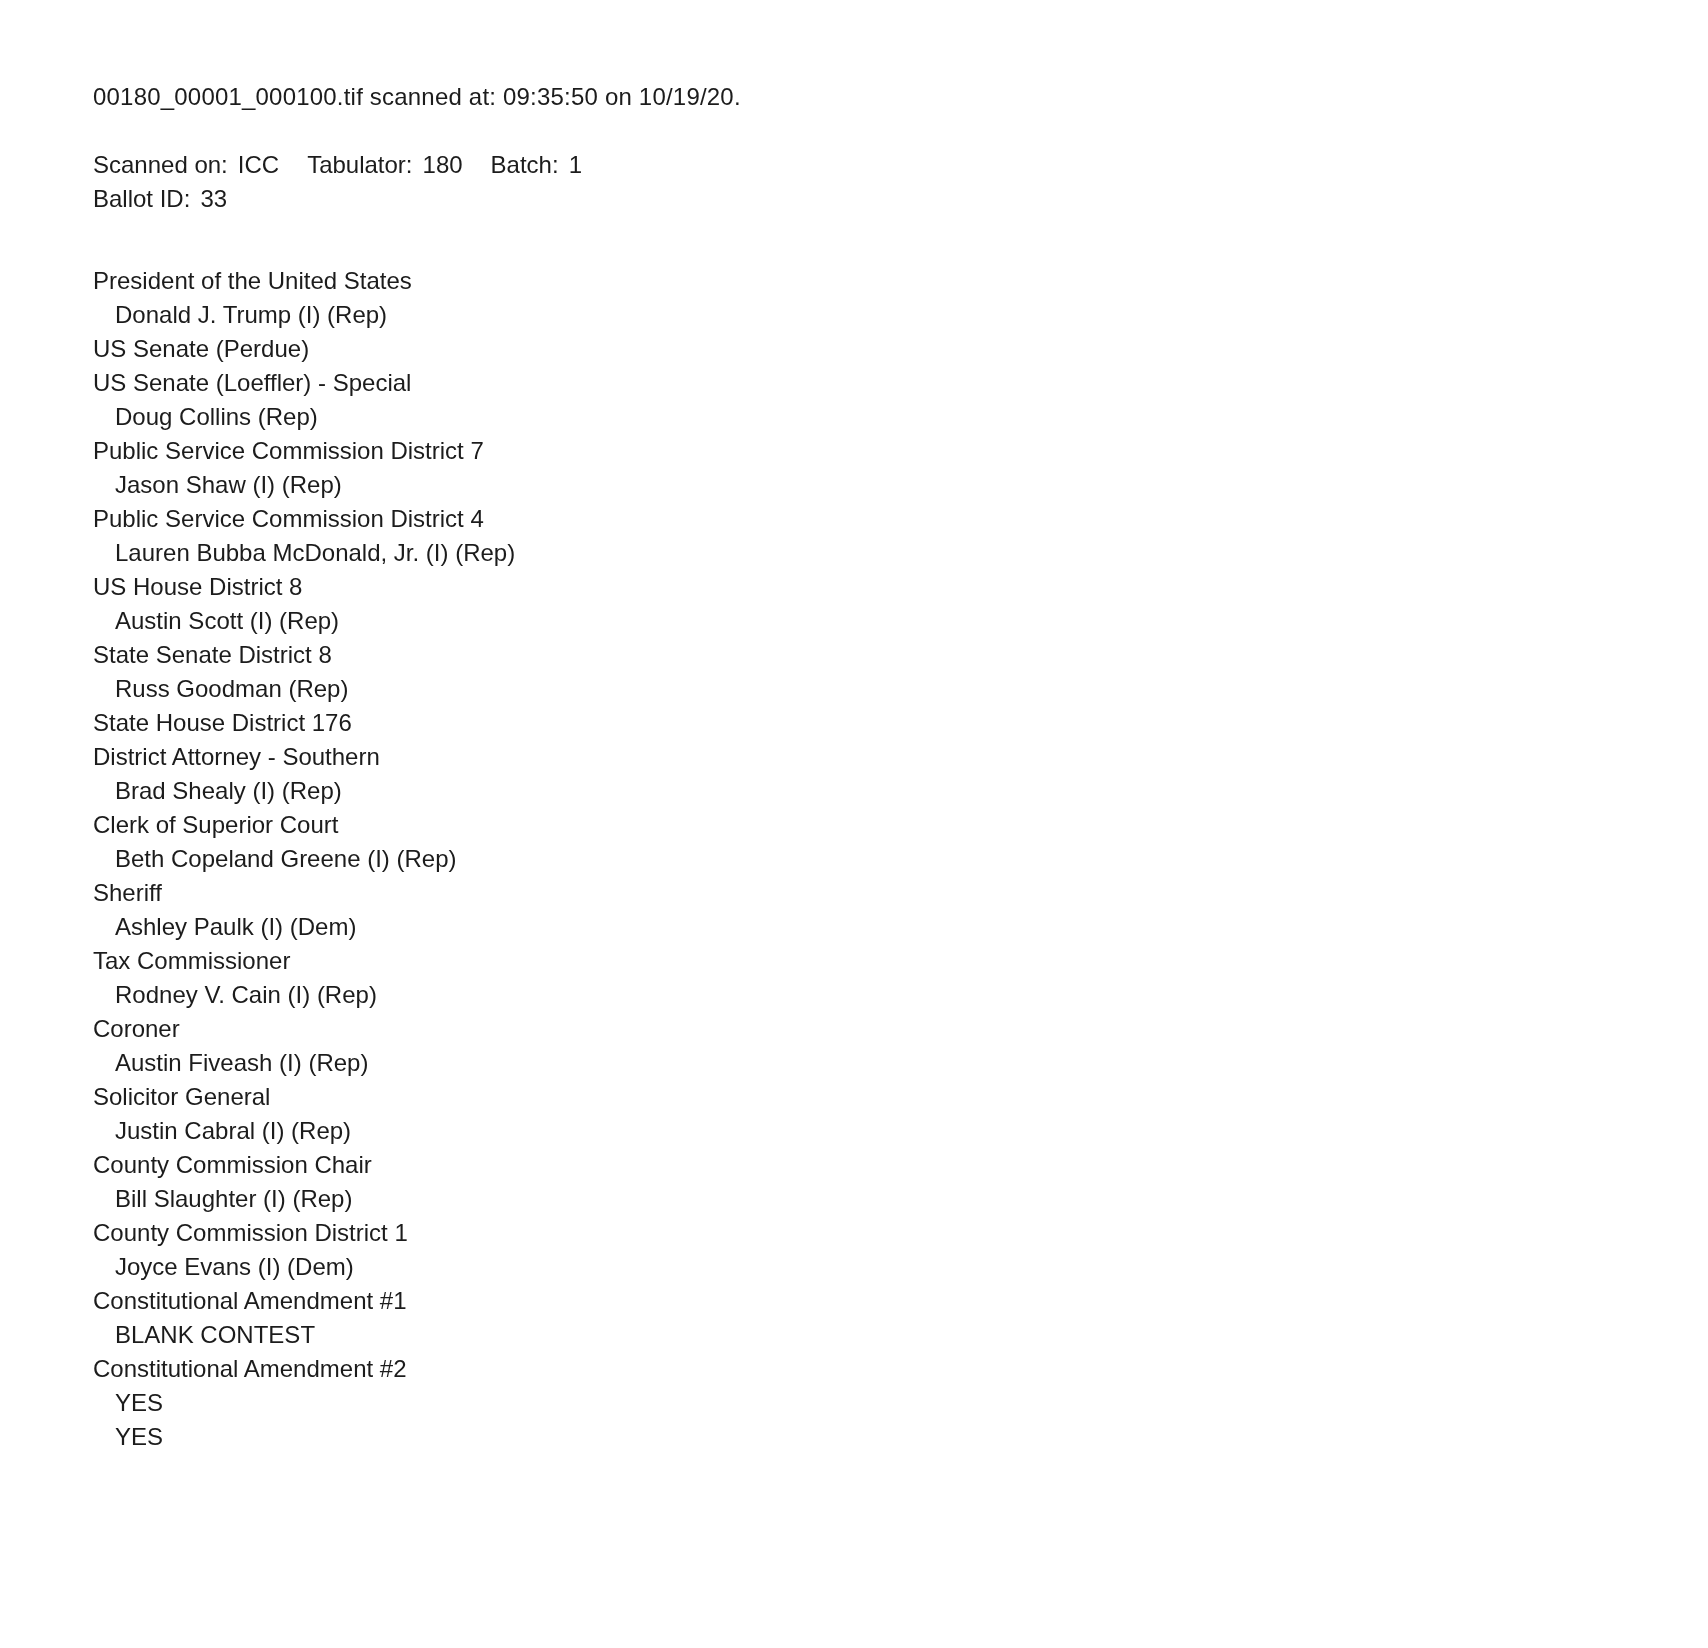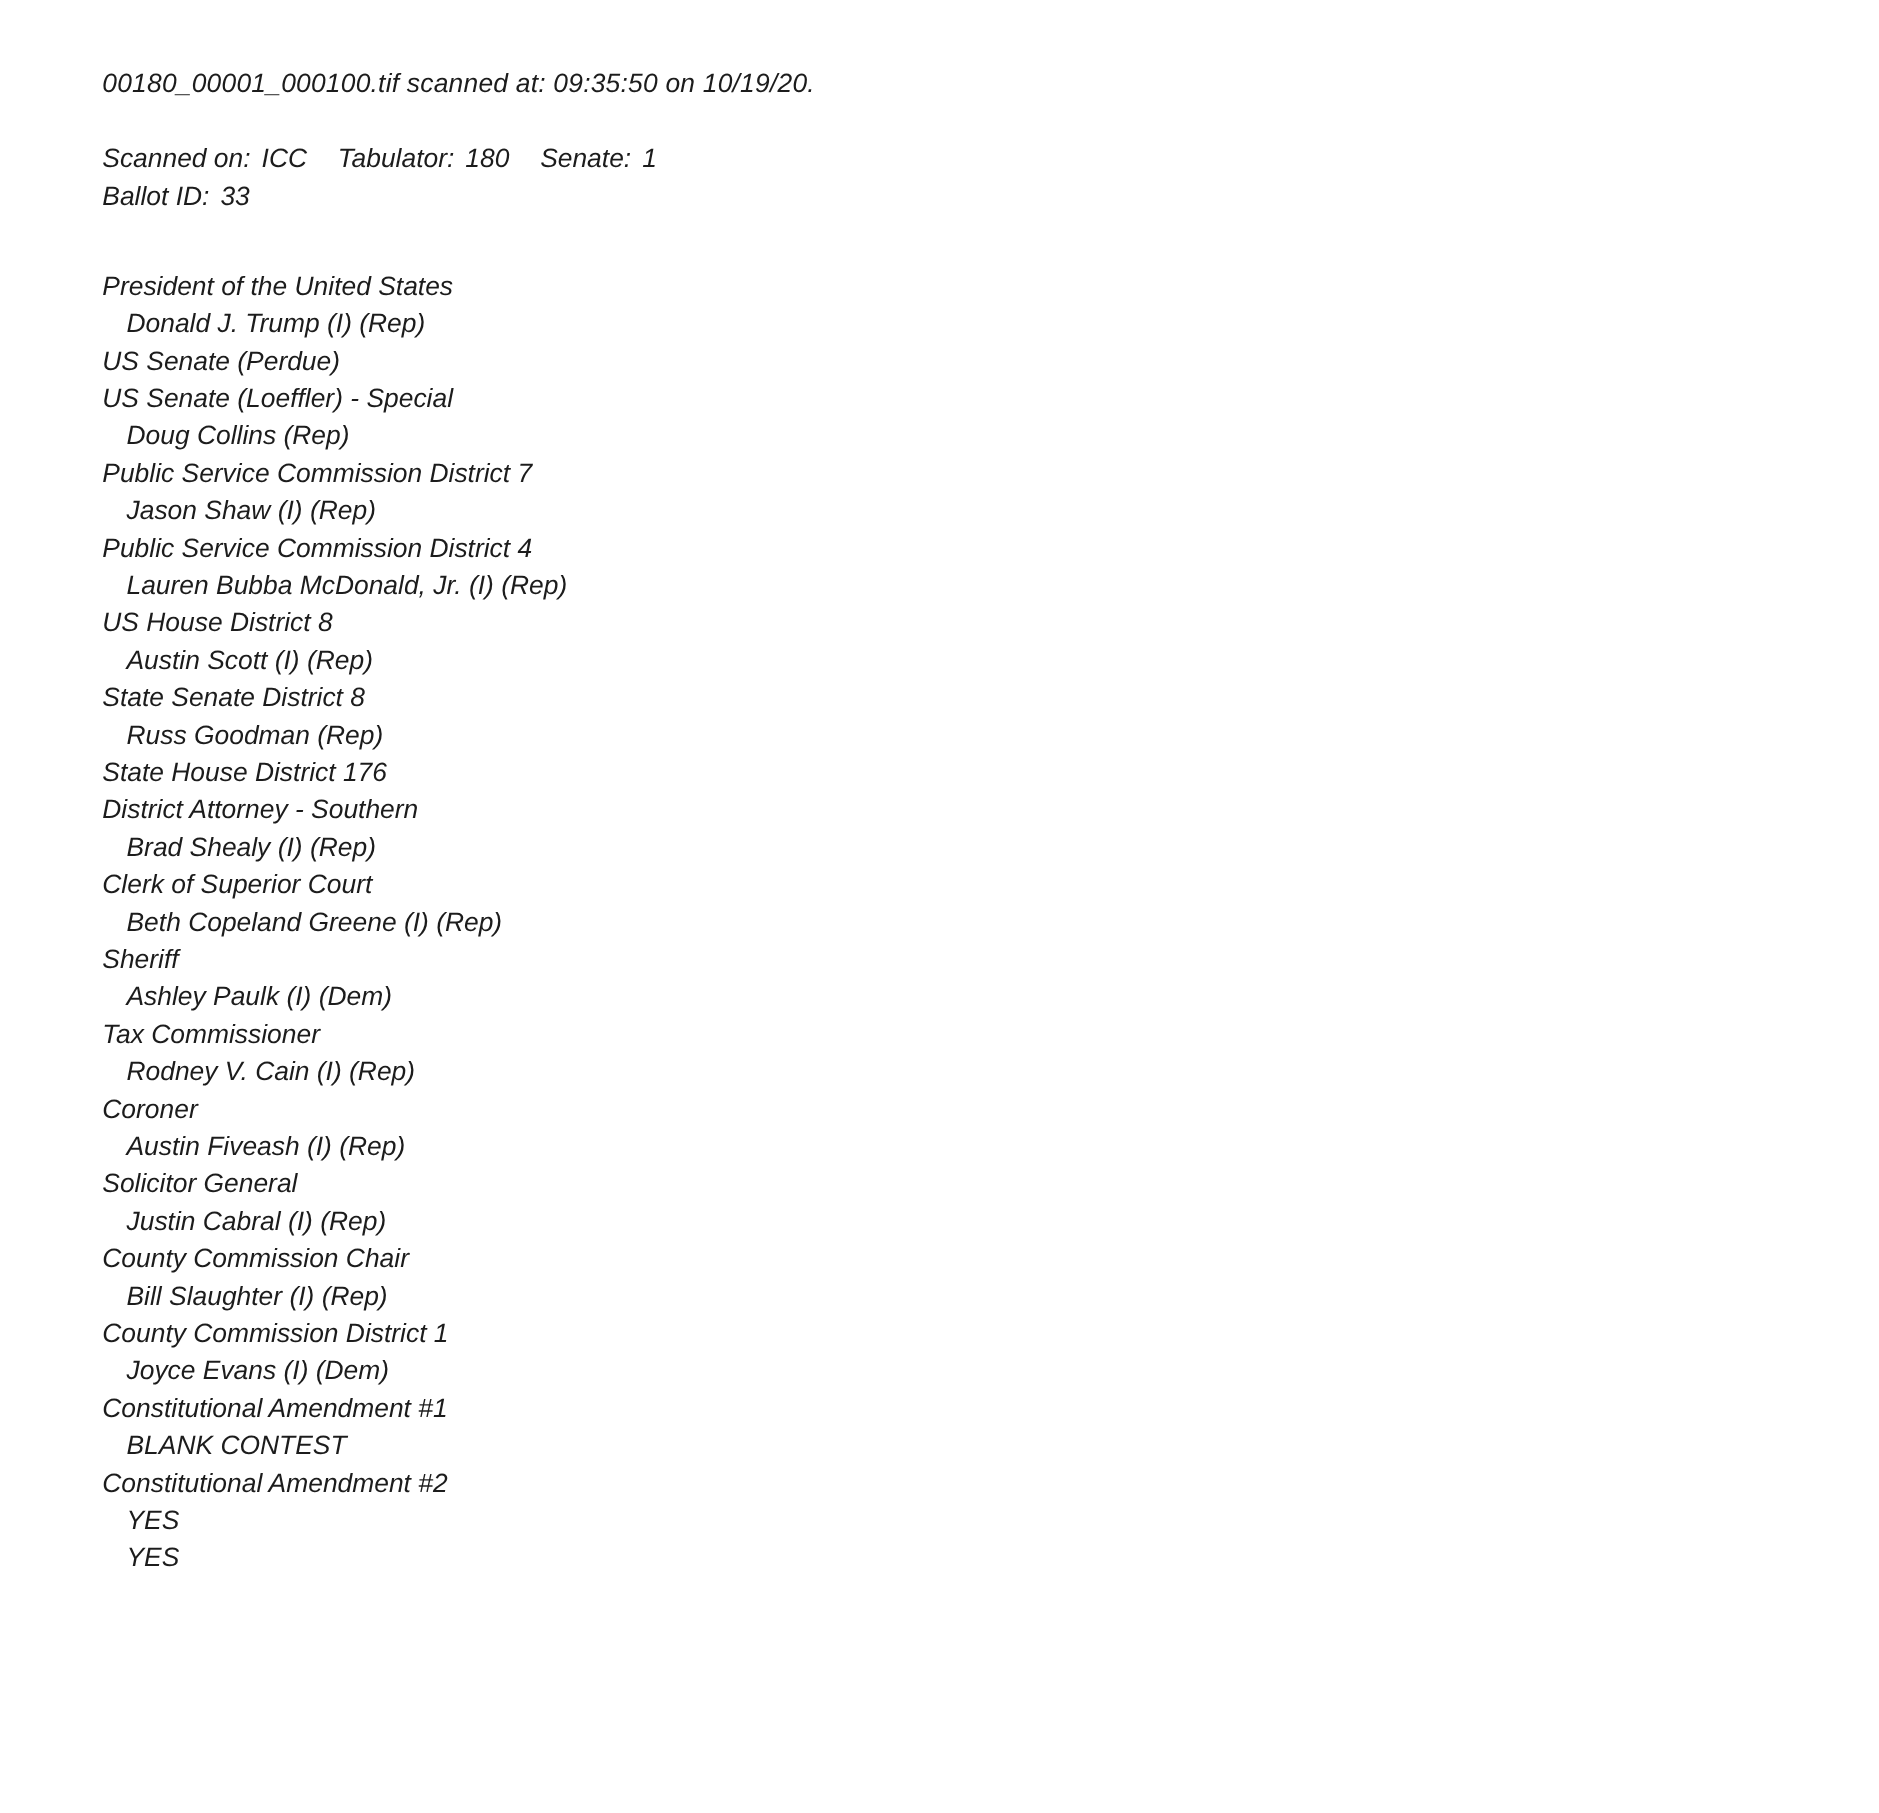--- a/index.html
+++ b/index.html
@@ -10,22 +10,21 @@
   body {
     width: 1708px;
     height: 1648px;
     font-family: "Liberation Sans", "DejaVu Sans", sans-serif;
     color: #1c1c1c;
     font-size: 24px;
     line-height: 34px;
     box-sizing: border-box;
   }
   .page {
-    padding: 60px 0 0 93px;
-    font-style: italic;
+    padding: 80px 0 0 93px;
   }
   .filename-line {
     margin-bottom: 34px;
     letter-spacing: 0.2px;
   }
   .scan-info-line {
     white-space: pre;
   }
   .scan-info-line .val {
     margin-right: 28px;
@@ -43,21 +42,21 @@
     padding-left: 22px;
   }
 </style>
 </head>
 <body>
 
 <div class="page">
 
   <div class="filename-line">00180_00001_000100.tif scanned at: 09:35:50 on 10/19/20.</div>
 
-  <div class="scan-info-line"><span class="label">Scanned on:</span><span class="val">ICC</span><span class="label">Tabulator:</span><span class="val">180</span><span class="label">Senate:</span><span class="val">1</span></div>
+  <div class="scan-info-line"><span class="label">Scanned on:</span><span class="val">ICC</span><span class="label">Tabulator:</span><span class="val">180</span><span class="label">Batch:</span><span class="val">1</span></div>
 
   <div class="ballot-id-line"><span class="label">Ballot ID:</span><span class="val">33</span></div>
 
   <div id="contest-list">
       <div class="contest-name">President of the United States</div>
       <div class="contest-vote">Donald J. Trump (I) (Rep)</div>
       <div class="contest-name">US Senate (Perdue)</div>
       <div class="contest-name">US Senate (Loeffler) - Special</div>
       <div class="contest-vote">Doug Collins (Rep)</div>
       <div class="contest-name">Public Service Commission District 7</div>

